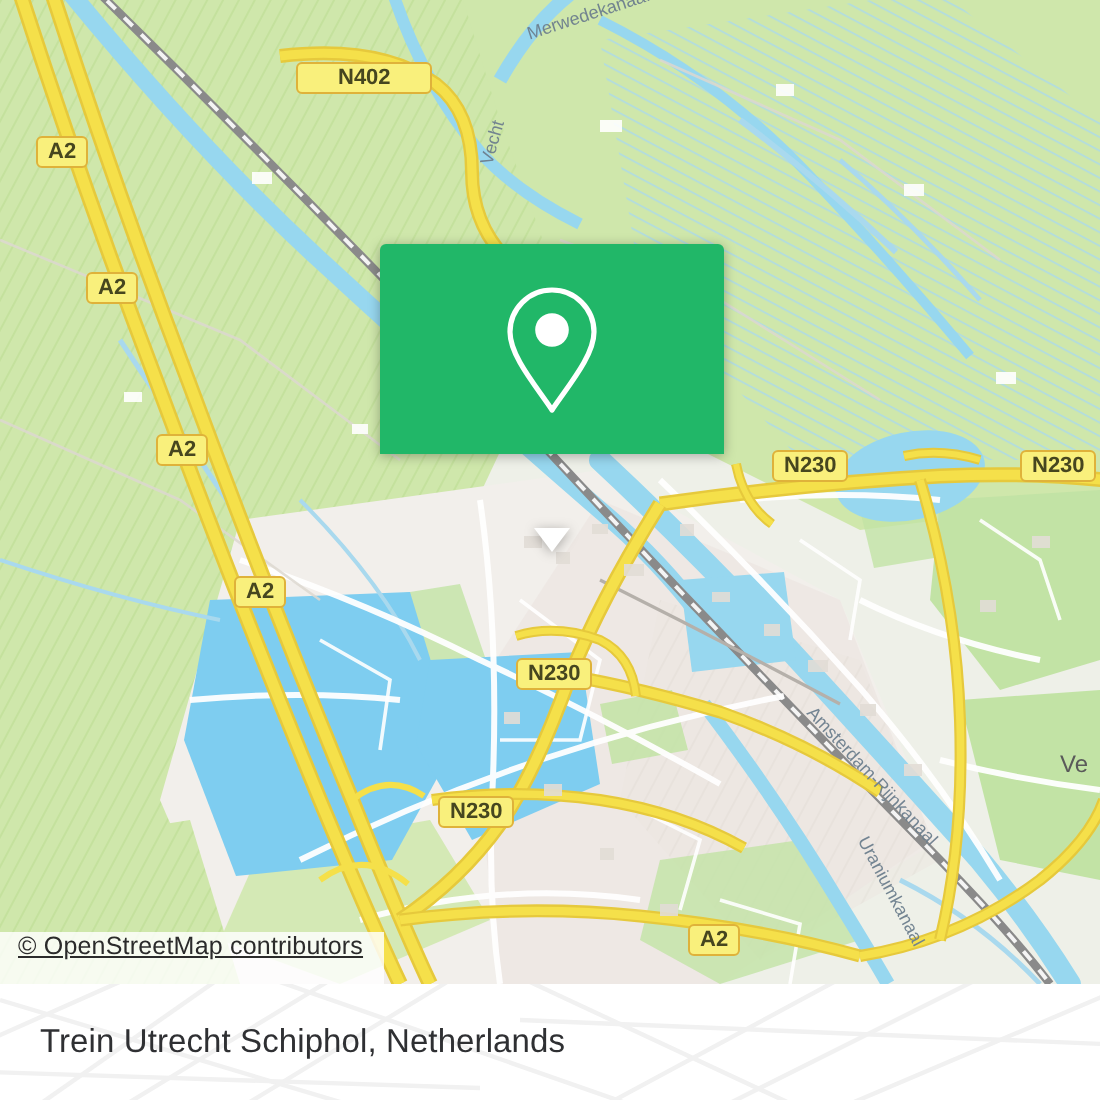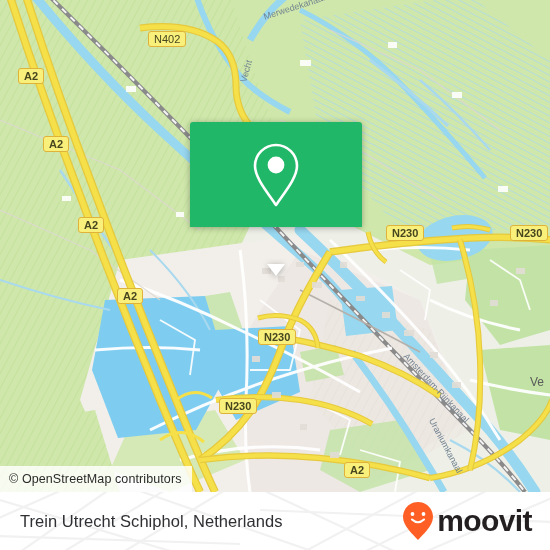--- a/index.html
+++ b/index.html
@@ -26,28 +26,29 @@
   }
   #map-svg { position: absolute; left: 0; top: 0; display: block; }
 
   
   #attribution {
     position: absolute;
     left: 0;
     top: 466px;
     height: 26px;
     display: flex;
-    align-items: center;
+    align-items: flex-start;
     padding: 0 10px 0 9px;
     background: rgba(255,255,255,0.82);
     font-size: 12.5px;
     color: #2b2b2b;
     letter-spacing: 0.1px;
     white-space: nowrap;
     z-index: 30;
+    text-decoration: underline;
   }
 
   
   #popup-card {
     position: absolute;
     left: 190px;
     top: 122px;
     width: 172px;
     z-index: 40;
     filter: drop-shadow(0 1px 3px rgba(0,0,0,0.30));
@@ -289,21 +290,21 @@
       </g>
       <g font-family="Liberation Sans, sans-serif" font-size="12" fill="#5a5a5a">
         <text x="530" y="386">Ve</text>
       </g>
     </svg>
 
     <div style="position:absolute;left:18px;top:66px;">
       <span class="shield" style="display:inline-block;background:#f9f07c;border:1.5px solid #dfb23a;border-radius:3px;padding:1px 5px;font-size:11px;font-weight:bold;color:#46461f;">A2</span>
     </div>
     <div style="position:absolute;left:148px;top:29px;">
-      <span style="display:inline-block;background:#f9f07c;border:1.5px solid #dfb23a;border-radius:3px;padding:1px 5px;font-size:11px;font-weight:normal;color:#46461f;">N402</span>
+      <span style="display:inline-block;background:#f9f07c;border:1.5px solid #dfb23a;border-radius:3px;padding:1px 20px;font-size:11px;font-weight:bold;color:#46461f;">N402</span>
     </div>
     <div style="position:absolute;left:43px;top:134px;">
       <span style="display:inline-block;background:#f9f07c;border:1.5px solid #dfb23a;border-radius:3px;padding:1px 5px;font-size:11px;font-weight:bold;color:#46461f;">A2</span>
     </div>
     <div style="position:absolute;left:78px;top:215px;">
       <span style="display:inline-block;background:#f9f07c;border:1.5px solid #dfb23a;border-radius:3px;padding:1px 5px;font-size:11px;font-weight:bold;color:#46461f;">A2</span>
     </div>
     <div style="position:absolute;left:117px;top:286px;">
       <span style="display:inline-block;background:#f9f07c;border:1.5px solid #dfb23a;border-radius:3px;padding:1px 5px;font-size:11px;font-weight:bold;color:#46461f;">A2</span>
     </div>
@@ -352,24 +353,15 @@
         <path d="M 300 62 L 430 -8"></path>
         <path d="M 360 62 L 500 -8"></path>
         <path d="M 420 62 L 552 6"></path>
         <path d="M -5 44 L 240 52"></path>
         <path d="M 260 18 L 552 30"></path>
       </g>
     </svg>
     <div id="bar-title">
       <span>Trein Utrecht Schiphol, Netherlands</span>
     </div>
-    <div id="brand-logo">
-      <svg width="34" height="40" viewBox="0 0 34 40">
-        <path d="M17 1 C8.7 1 2 7.7 2 16 C2 25.4 12.6 33.8 17 39 C21.4 33.8 32 25.4 32 16 C32 7.7 25.3 1 17 1 Z" fill="#ff5f24"></path>
-        <circle cx="11.5" cy="13" r="1.9" fill="#ffffff"></circle>
-        <circle cx="22.5" cy="13" r="1.9" fill="#ffffff"></circle>
-        <path d="M11 18.5 Q17 24 23 18.5" stroke="#ffffff" stroke-width="2.1" fill="none" stroke-linecap="round"></path>
-      </svg>
-      <span id="brand-word">moovit</span>
-    </div>
   </div>
 
 </div>
 
 </body></html>

